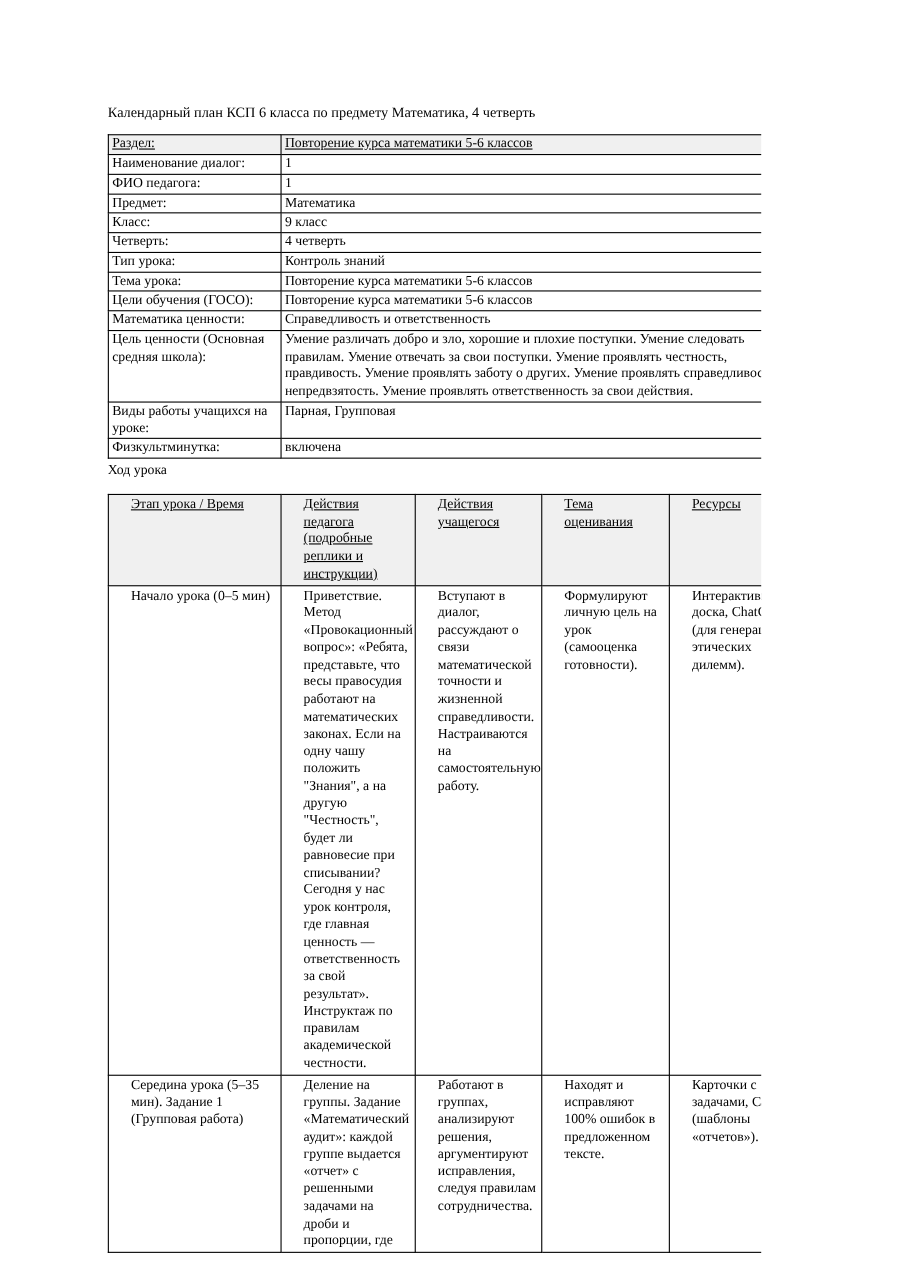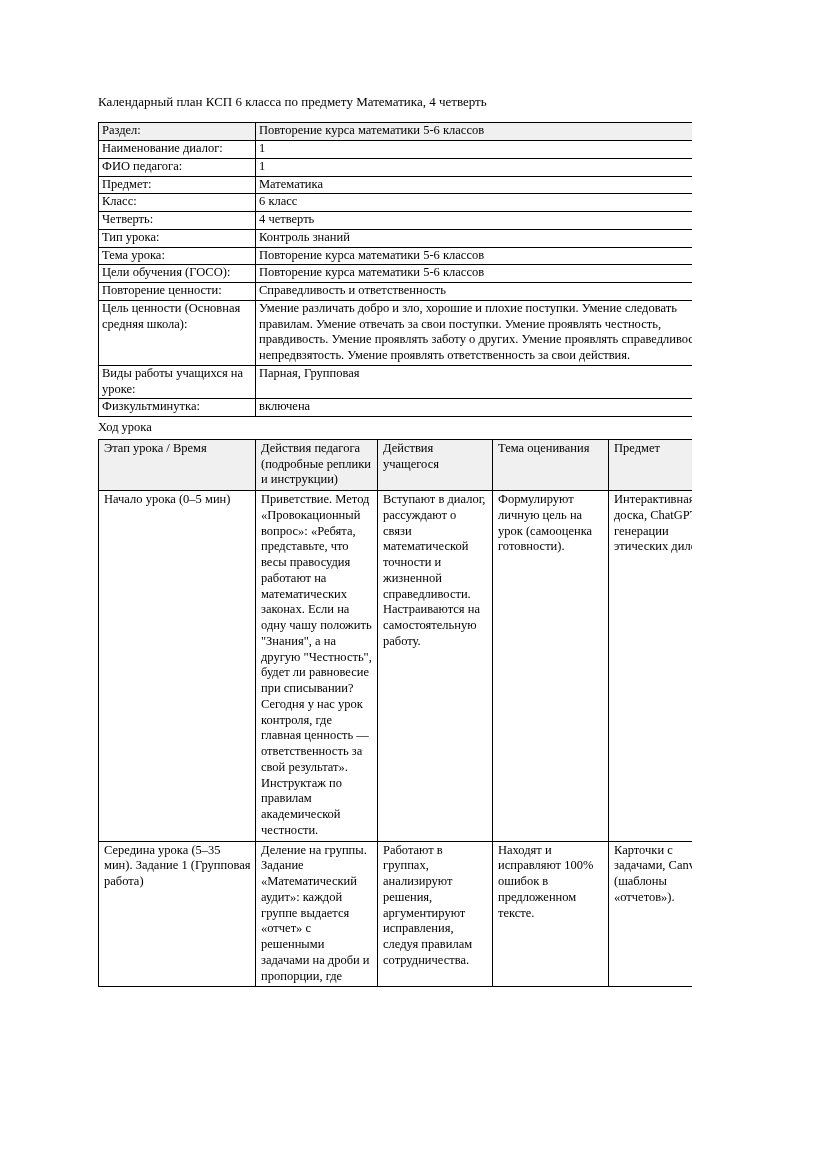--- a/index.html
+++ b/index.html
@@ -30,26 +30,26 @@
     width: 629px;
   }
   td, th {
     border: 1px solid #000000;
     vertical-align: top;
     text-align: left;
     font-weight: normal;
     padding: 0 3px 1px 3px;
     overflow: hidden;
   }
-  tr.shaded td, tr.shaded th { background: #f0f0f0; }
+  tr.shaded td, tr.shaded th { background: #f0f0f0; text-decoration: underline; }
   .section {
     margin-top: 3px;
-    margin-bottom: 3px;
+    margin-bottom: 13px;
   }
-  .flow td, .flow th { padding: 1px 4px 2px 5px; }
+  .flow td, .flow th { padding: 1px 4px 2px 20px; }
 </style>
 </head>
 <body>
 
 <div class="page">
   <div class="content">
 
     <p class="title">Календарный план КСП 6 класса по предмету Математика, 4 четверть</p>
 
     <table class="info">
@@ -69,40 +69,40 @@
         <tr>
           <td>ФИО педагога:</td>
           <td>1</td>
         </tr>
         <tr>
           <td>Предмет:</td>
           <td>Математика</td>
         </tr>
         <tr>
           <td>Класс:</td>
-          <td>6 класс</td>
+          <td>9 класс</td>
         </tr>
         <tr>
           <td>Четверть:</td>
           <td>4 четверть</td>
         </tr>
         <tr>
           <td>Тип урока:</td>
           <td>Контроль знаний</td>
         </tr>
         <tr>
           <td>Тема урока:</td>
           <td>Повторение курса математики 5-6 классов</td>
         </tr>
         <tr>
           <td>Цели обучения (ГОСО):</td>
           <td>Повторение курса математики 5-6 классов</td>
         </tr>
         <tr>
-          <td>Повторение ценности:</td>
+          <td>Математика ценности:</td>
           <td>Справедливость и ответственность</td>
         </tr>
         <tr>
           <td>Цель ценности (Основная средняя школа):</td>
           <td>Умение различать добро и зло, хорошие и плохие поступки. Умение следовать правилам. Умение отвечать за свои поступки. Умение проявлять честность, правдивость. Умение проявлять заботу о других. Умение проявлять справедливость, непредвзятость. Умение проявлять ответственность за свои действия.</td>
         </tr>
         <tr>
           <td>Виды работы учащихся на уроке:</td>
           <td>Парная, Групповая</td>
         </tr>
@@ -122,21 +122,21 @@
           <col style="width:115px">
           <col style="width:116px">
           <col style="width:119px">
       </colgroup>
       <thead>
         <tr class="shaded">
           <th>Этап урока / Время</th>
           <th>Действия педагога (подробные реплики и инструкции)</th>
           <th>Действия учащегося</th>
           <th>Тема оценивания</th>
-          <th>Предмет</th>
+          <th>Ресурсы</th>
         </tr>
       </thead>
       <tbody>
         <tr>
           <td>Начало урока (0–5 мин)</td>
           <td>Приветствие. Метод «Провокационный вопрос»: «Ребята, представьте, что весы правосудия работают на математических законах. Если на одну чашу положить "Знания", а на другую "Честность", будет ли равновесие при списывании? Сегодня у нас урок контроля, где главная ценность — ответственность за свой результат». Инструктаж по правилам академической честности.</td>
           <td>Вступают в диалог, рассуждают о связи математической точности и жизненной справедливости. Настраиваются на самостоятельную работу.</td>
           <td>Формулируют личную цель на урок (самооценка готовности).</td>
           <td>Интерактивная доска, ChatGPT (для генерации этических дилемм).</td>
         </tr>

